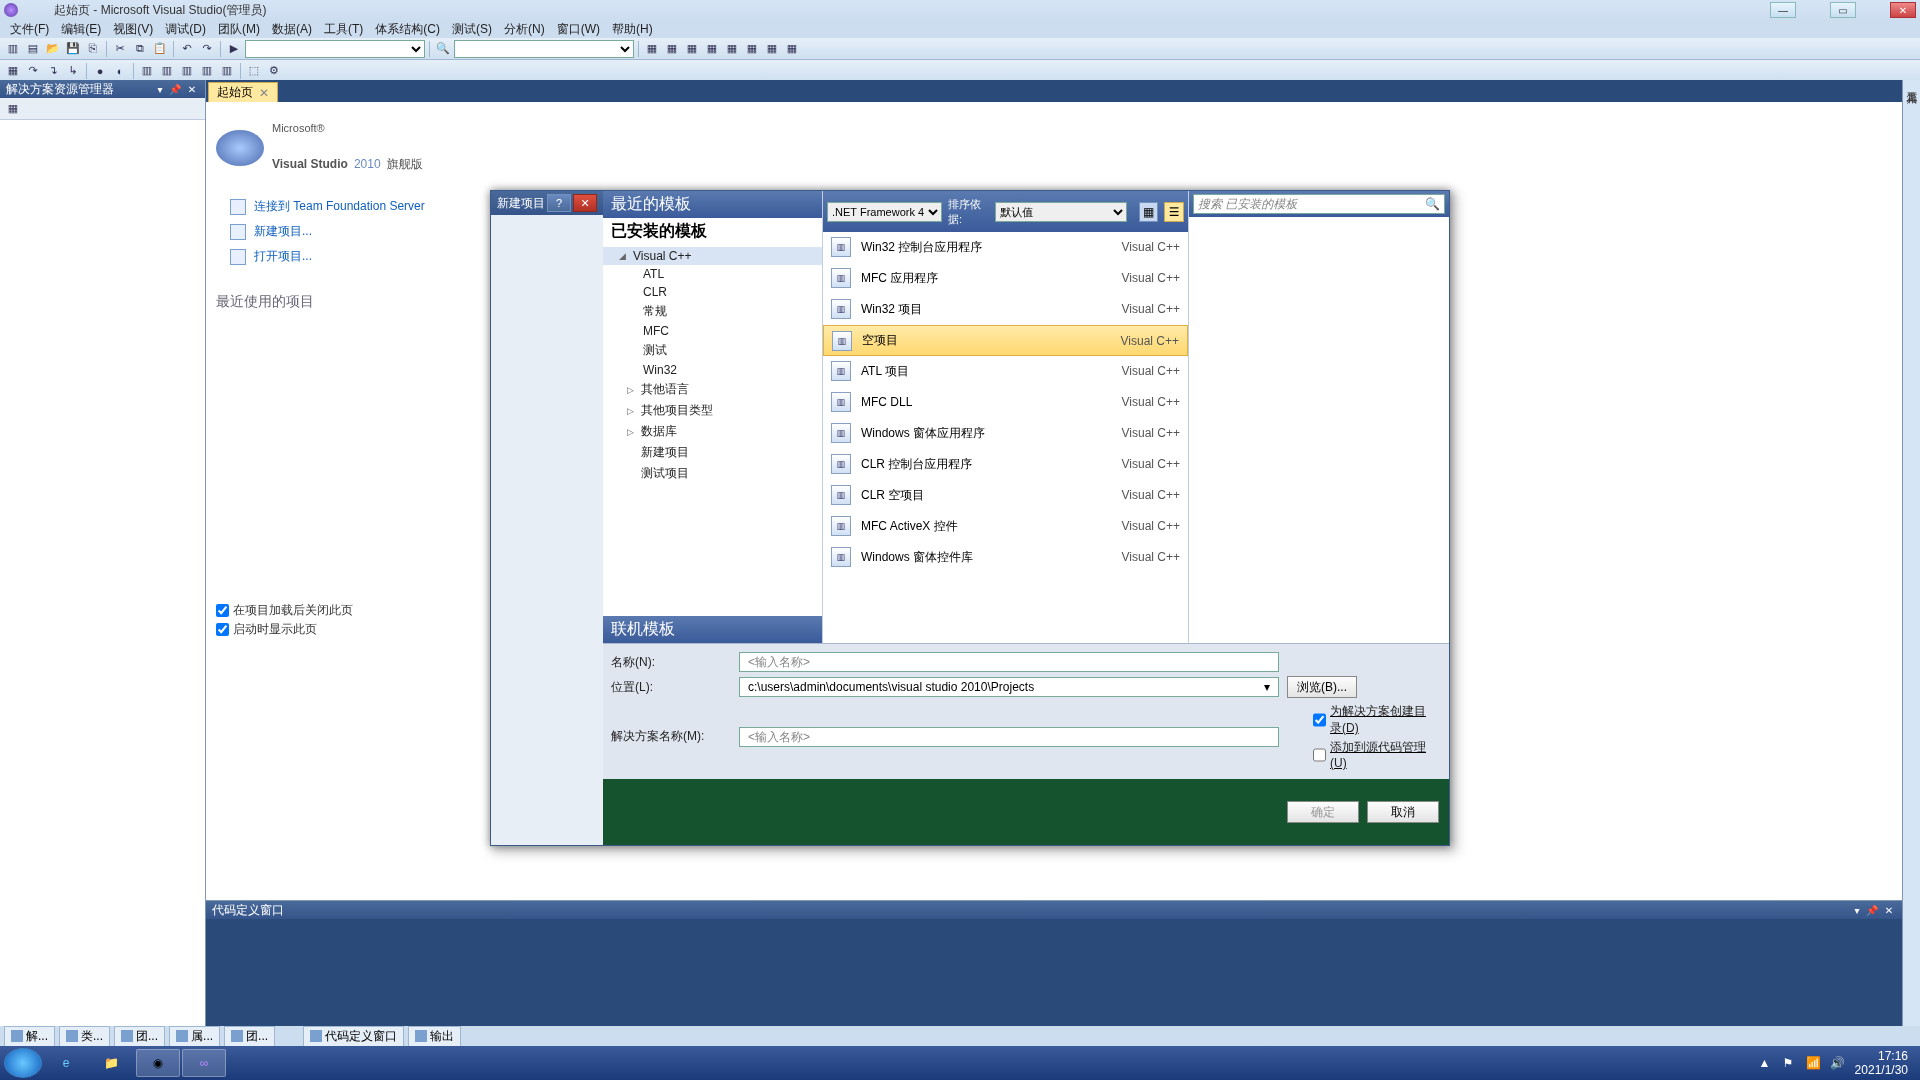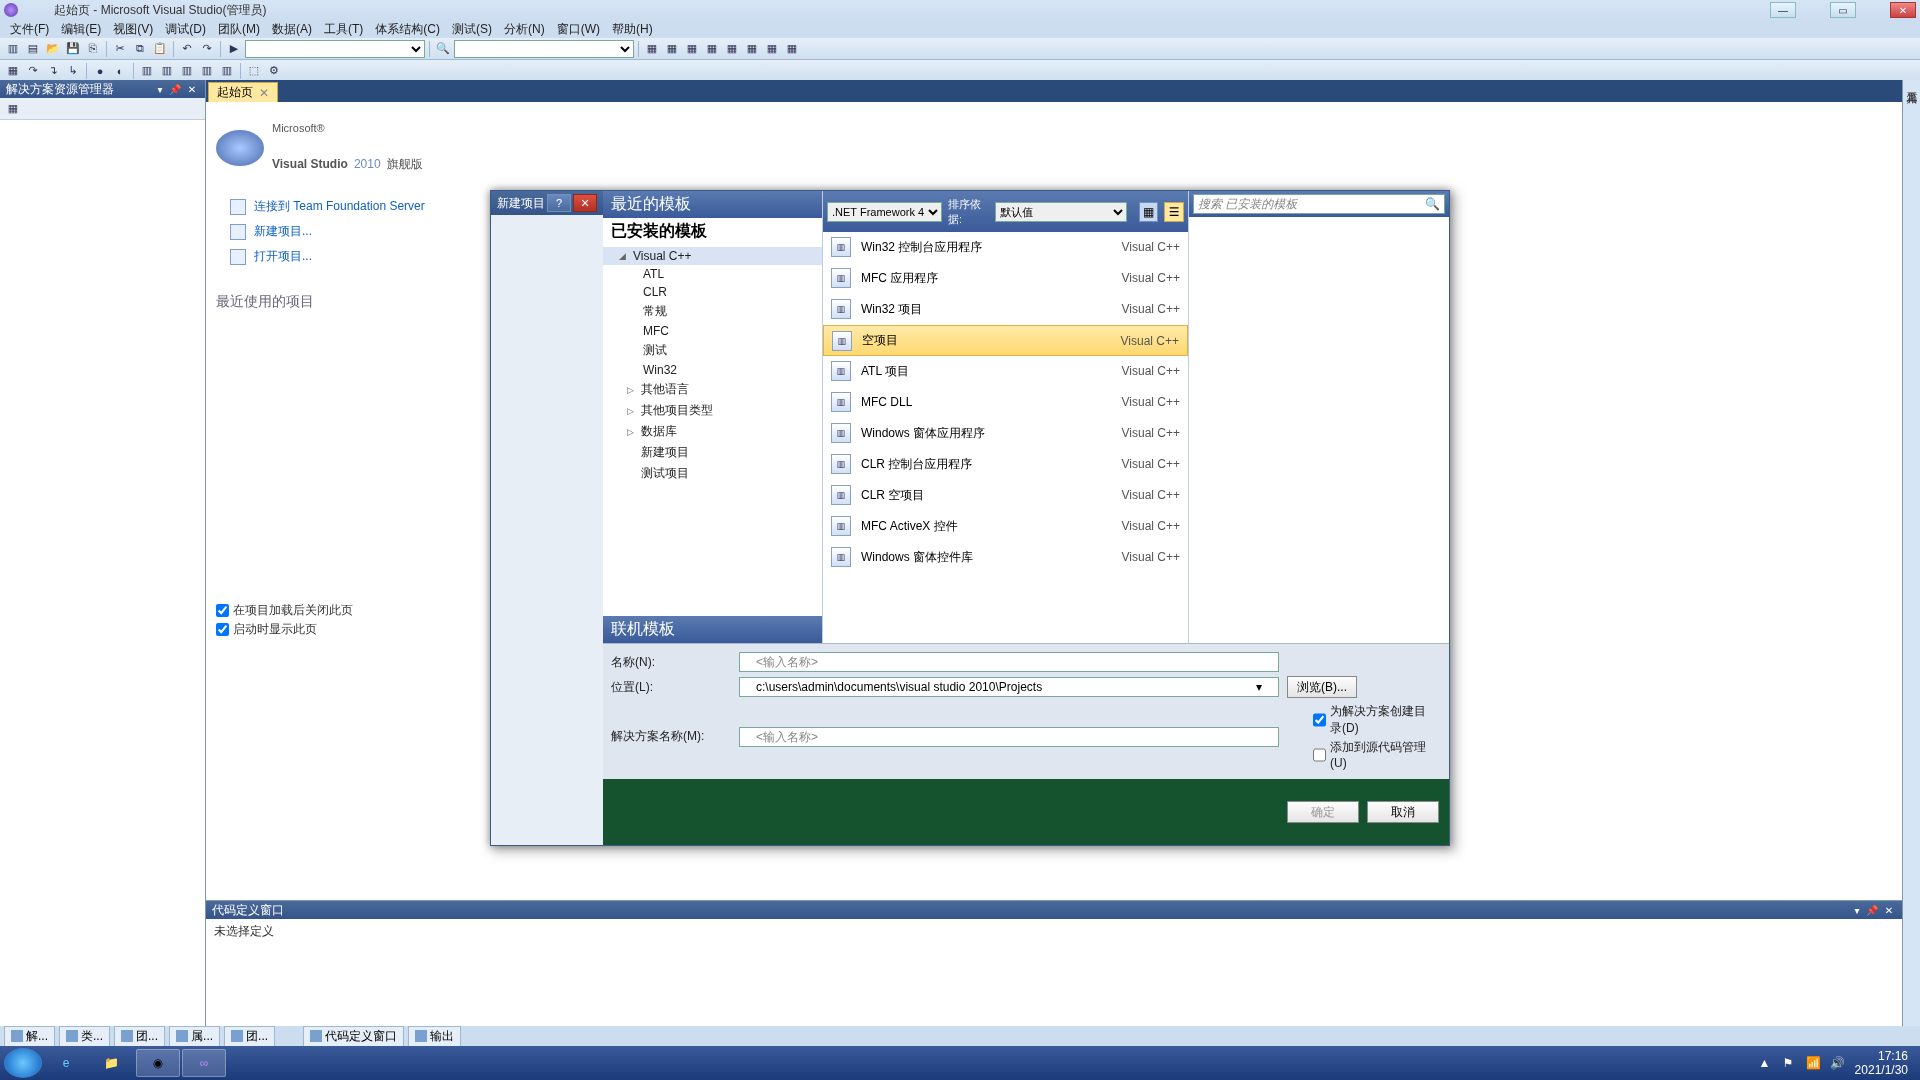--- a/index.html
+++ b/index.html
@@ -103,26 +103,26 @@
 .dlg-right { width:260px; background:#fff; display:flex; flex-direction:column; }
 .right-hdr { height:26px; background:linear-gradient(#5a7ab0,#3a5a9a); display:flex; align-items:center; padding:2px 4px; }
 .search-box { flex:1; height:20px; border:1px solid #7a9; background:#fff; display:flex; align-items:center; padding:0 4px; color:#888; font-style:italic; }
 .search-box .mg { margin-left:auto; color:#666; font-style:normal; }
 .desc { padding:8px; color:#222; }
 .desc .t { margin-bottom:6px; }
 
 .dlg-bottom { background:#e0e6f0; border-top:1px solid #aab8cc; padding:6px 8px; }
 .form-row { display:flex; align-items:center; padding:2px 0; gap:8px; }
 .form-row label { width:120px; color:#222; }
-.form-row input, .form-row .combo { flex:1; height:20px; border:1px solid #7a9; padding:0 16px; font-size:12px; background:#fff; }
+.form-row input, .form-row .combo { flex:1; height:20px; border:1px solid #7a9; padding:0 8px; font-size:12px; background:#fff; }
 .form-row input::placeholder { color:#888; }
 .form-row .combo { display:flex; align-items:center; justify-content:space-between; max-width:540px; }
 .form-row input.short { max-width:540px; }
 .browse { width:70px; height:22px; border:1px solid #888; background:linear-gradient(#fdfdfd,#e4e4e4); font-size:12px; }
-.chkcol { margin-left:130px; }
+.chkcol { margin-left:130px;text-decoration:underline; }
 .dlg-buttons { background:#14532d; padding:22px 10px; display:flex; justify-content:flex-end; gap:8px; }
 .dlg-buttons button { width:72px; height:22px; border:1px solid #888; background:linear-gradient(#fdfdfd,#e4e4e4); font-size:12px; }
 .dlg-buttons button:disabled { color:#999; }
 
 ::-webkit-scrollbar { width:16px; }
 ::-webkit-scrollbar-track { background:#e8eef6; }
 ::-webkit-scrollbar-thumb { background:#b8c8e0; border:1px solid #90a0c0; }
 </style>
 </head>
 <body>
@@ -261,21 +261,20 @@
     </div>
 
     <div class="code-def">
       <div class="panel-hdr">
         <span>代码定义窗口</span>
         <div class="spacer"></div>
         <div class="pbtn">▾</div>
         <div class="pbtn">📌</div>
         <div class="pbtn">✕</div>
       </div>
-      <div class="body">未选择定义</div>
     </div>
   </div>
 
   <div class="right-rail">
     <span>工具箱</span>
   </div>
 </div>
 
 <div class="bottom-tabs">
   <div class="btab">

